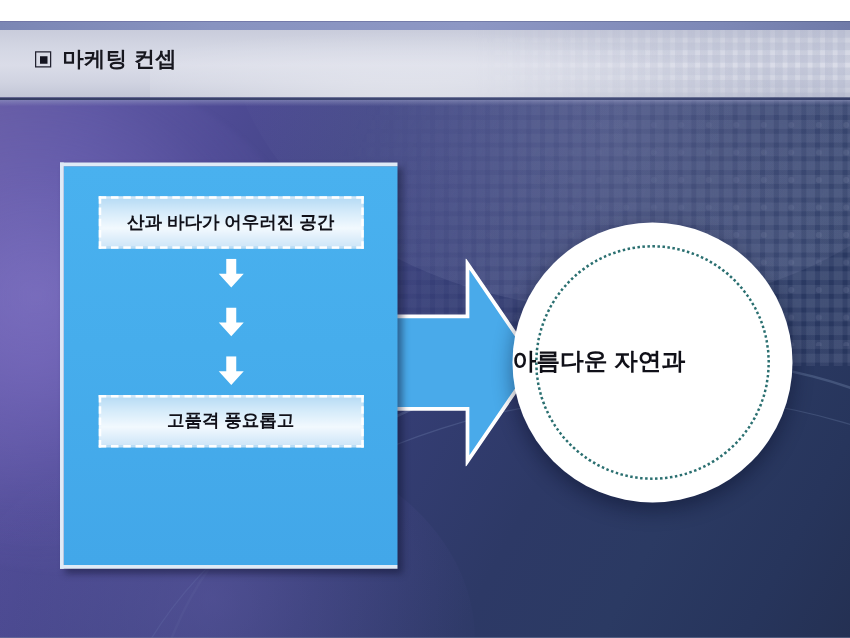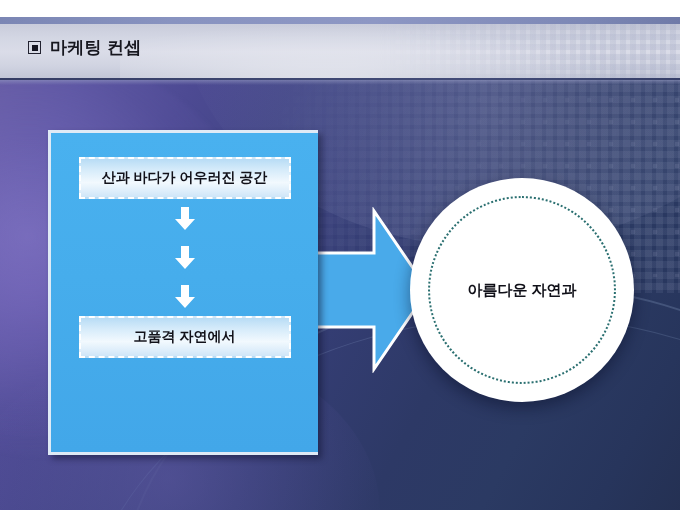--- a/index.html
+++ b/index.html
@@ -260,22 +260,21 @@
     left: 18px; top: 18px;
     width: 188px; height: 188px;
     border-radius: 50%;
     border: 2px dotted #2a6f70;
     box-sizing: border-box;
   }
   .circle-text {
     position: absolute;
     left: 0; right: 0; top: 50%;
     transform: translateY(-50%);
-    text-align: center;
-    font-size: 15px;
+    font-size: 19px;
     font-weight: bold;
     color: #101018;
     line-height: 1.45;
   }
   .circle-text span { display: block; white-space: nowrap; }
 </style>
 </head>
 <body>
 
 <div id="slide">
@@ -325,21 +324,21 @@
     <svg class="flow-arrow" viewBox="0 0 22 24">
       <polygon points="7,0 15,0 15,12 21,12 11,23 1,12 7,12" fill="#ffffff"></polygon>
     </svg>
 
 
     <svg class="flow-arrow" viewBox="0 0 22 24">
       <polygon points="7,0 15,0 15,12 21,12 11,23 1,12 7,12" fill="#ffffff"></polygon>
     </svg>
 
     <div class="flow-box">
-      <span>고품격 자연에서</span>
+      <span>고품격 풍요롭고</span>
     </div>
 
   </div>
 
   <div class="circle-wrap">
     <div class="circle-outer"></div>
     <div class="circle-dotted"></div>
     <div class="circle-text">
       <span>아름다운 자연과</span>
     </div>

